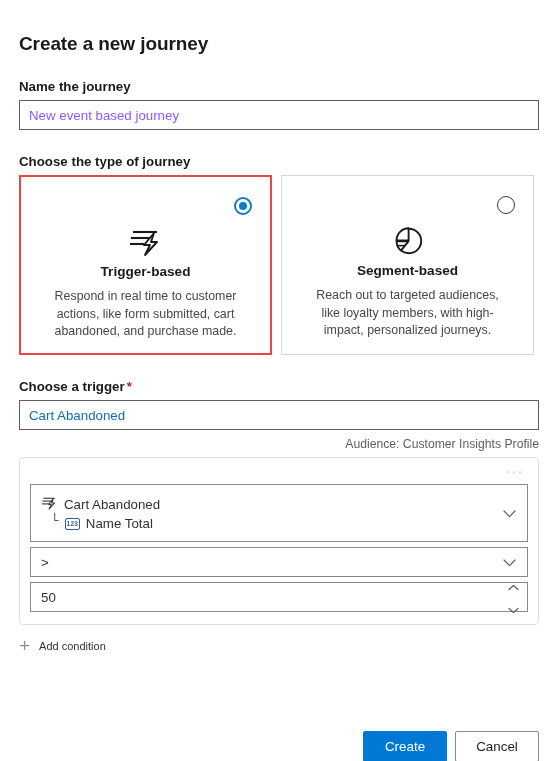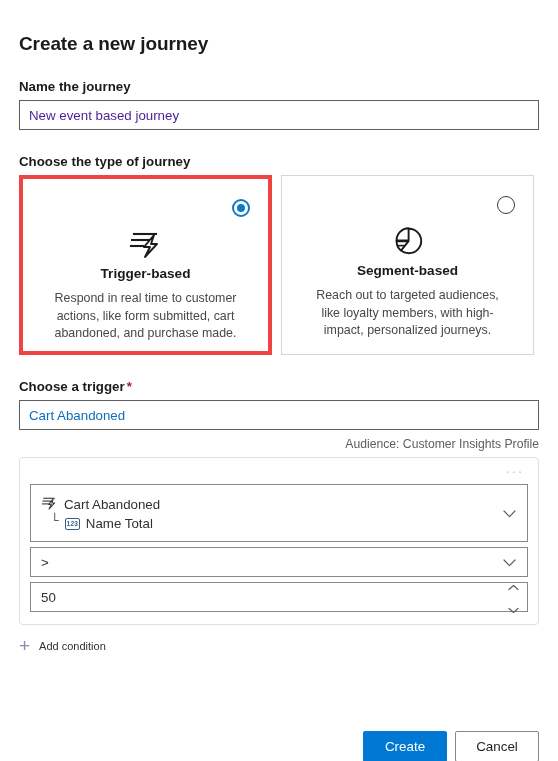--- a/index.html
+++ b/index.html
@@ -53,21 +53,21 @@
 
   
   .text-input {
     box-sizing: border-box;
     width: 520px;
     height: 30px;
     border: 1px solid #605e5c;
     background: #ffffff;
     font-family: "Liberation Sans", sans-serif;
     font-size: 13.3px;
-    color: #4c1d95;
+    color: #8b5cf6;
     padding: 0 9px;
     outline: none;
     border-radius: 0;
     display: block;
   }
   .text-input::placeholder { color: #605e5c; }
   .trigger-input {
     color: #0f6cbd;
   }
 
@@ -83,21 +83,21 @@
     height: 180px;
     background: #ffffff;
     border: 1px solid #d6d6d6;
     position: relative;
     cursor: pointer;
     display: flex;
     flex-direction: column;
     align-items: center;
   }
   .jcard.selected {
-    border: 4px solid #ef4444;
+    border: 2px solid #ef4444;
   }
   .radio {
     position: absolute;
     top: 20px;
     right: 18px;
     width: 18px;
     height: 18px;
     border-radius: 50%;
     box-sizing: border-box;
   }

